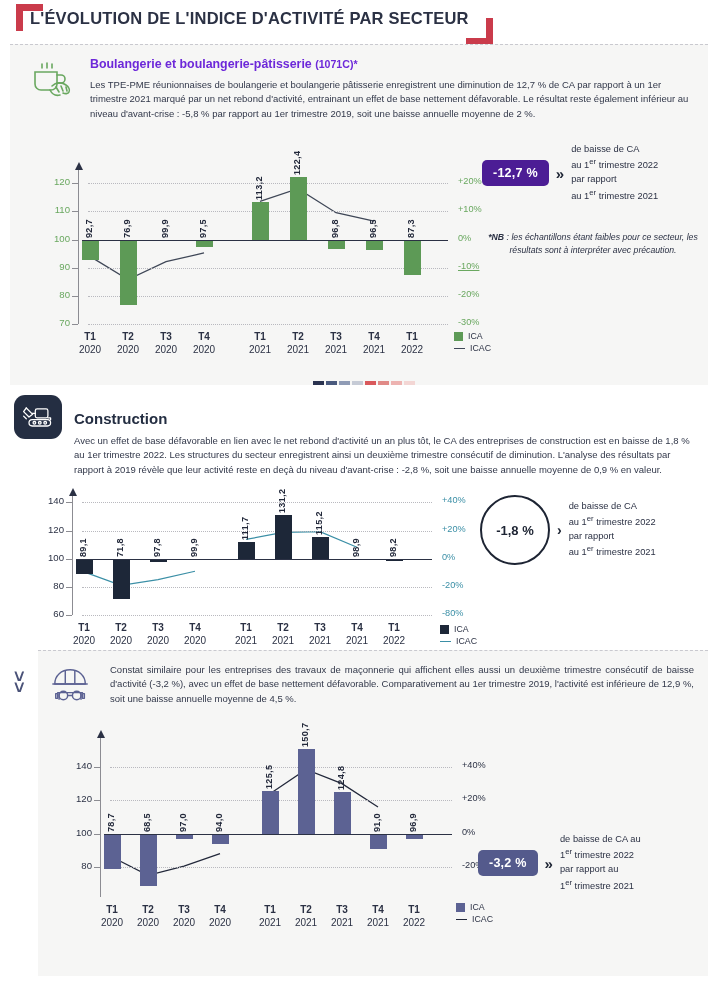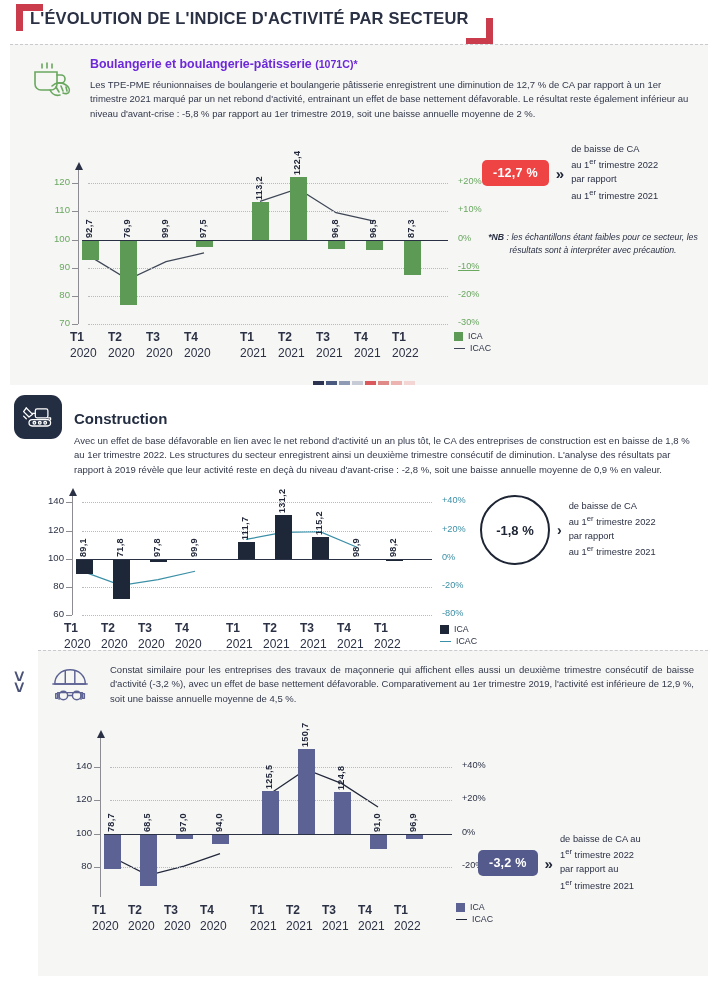--- a/index.html
+++ b/index.html
@@ -51,35 +51,35 @@
   }
   .ytick{position:absolute;width:6px;height:0;border-top:1.2px solid #8c8c92;}
   .ylab{position:absolute;font-size:9.6px;text-align:right;white-space:nowrap;}
   .rlab{position:absolute;font-size:9.2px;white-space:nowrap;}
   .bar{position:absolute;}
   .barval{
     position:absolute;font-size:9.1px;font-weight:bold;color:#22283a;
     writing-mode:vertical-rl;transform:rotate(180deg);white-space:nowrap;
     letter-spacing:.3px;
   }
-  .xlab{position:absolute;font-size:12px;line-height:1.3;white-space:nowrap;}
+  .xlab{position:absolute;text-align:center;font-size:10px;line-height:1.3;white-space:nowrap;}
   .xlab b{font-weight:bold;display:block;}
   .xlab span{display:block;font-weight:normal;}
   .legend{position:absolute;font-size:8.8px;}
   .legend .row{display:flex;align-items:center;gap:5px;height:12px;}
   .legend .sw{width:9px;height:9px;display:inline-block;}
   .legend .ln{width:11px;height:0;display:inline-block;}
 
   
   .callout{position:absolute;display:flex;align-items:center;gap:7px;}
   .pill{
     font-size:12.6px;font-weight:bold;color:#fff;
     padding:6px 11px;border-radius:5px;white-space:nowrap;letter-spacing:.2px;
   }
-  .pill.green{background:#ef4444;}
+  .pill.green{background:#4c1d95;}
   .pill.slate{background:#545a8c;}
   .circ{
     width:66px;height:66px;border-radius:50%;border:2.6px solid #1d2433;
     display:flex;align-items:center;justify-content:center;
     font-size:13px;font-weight:bold;color:#1d2433;
   }
   .chev{font-size:15px;font-weight:bold;color:#1d2433;line-height:1;}
   .co-text{font-size:9.3px;line-height:1.45;color:#2b3144;white-space:nowrap;}
 
   .nb{

